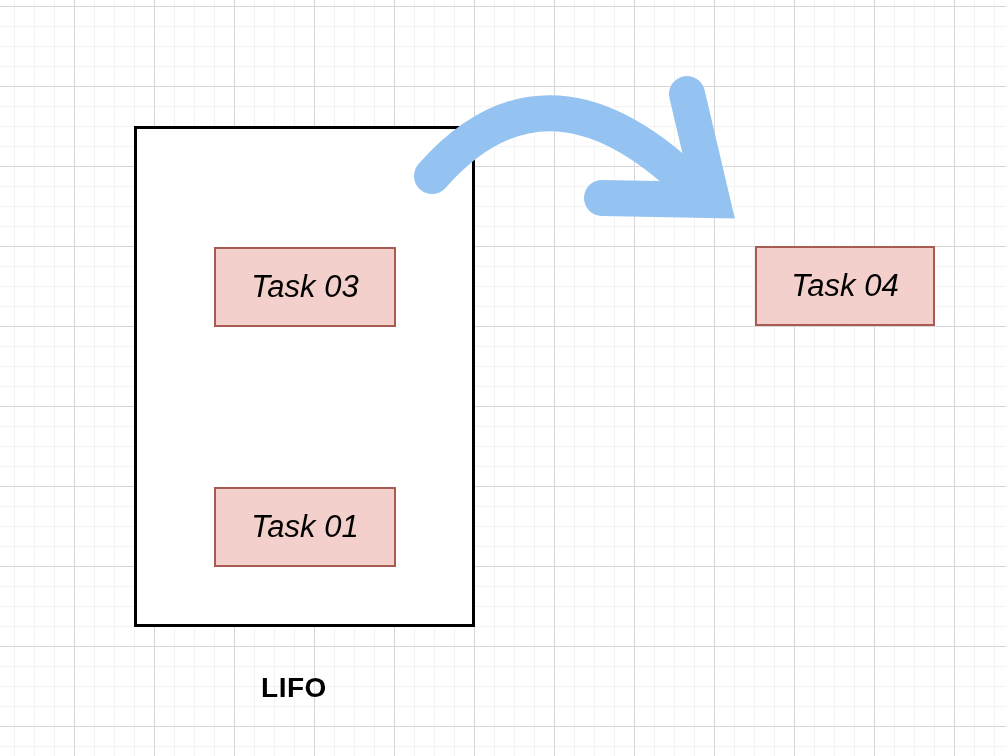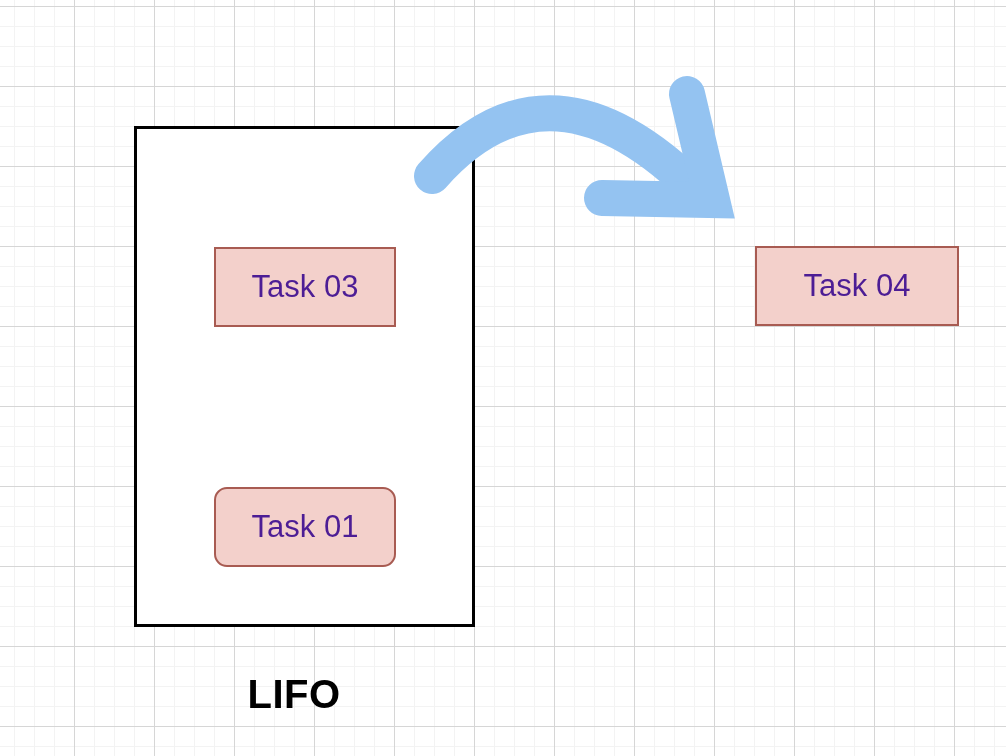--- a/index.html
+++ b/index.html
@@ -60,43 +60,44 @@
     position: absolute;
     width: 182px;
     height: 80px;
     box-sizing: border-box;
     background: #f3d0cb;
     border: 2px solid #a85b52;
     display: flex;
     align-items: center;
     justify-content: center;
     font-size: 31px;
-    color: #4c1d95;
+    color: #000000;
     z-index: 2;
+    font-style: italic;
   }
   .task-03 { left: 214px; top: 247px; }
   .task-02 { left: 214px; top: 367px; }
-  .task-01 { left: 214px; top: 487px; border-radius: 13px; }
-  .task-04 { left: 755px; top: 246px; width: 204px; }
+  .task-01 { left: 214px; top: 487px; }
+  .task-04 { left: 755px; top: 246px; width: 180px; }
   .pop-arrow-svg {
     position: absolute;
     left: 0;
     top: 0;
     width: 1006px;
     height: 756px;
     z-index: 3;
     pointer-events: none;
   }
   .lifo-label {
     position: absolute;
     left: 134px;
     top: 672px;
     width: 320px;
     text-align: center;
-    font-size: 40px;
+    font-size: 28px;
     font-weight: bold;
     color: #000000;
     letter-spacing: 0.5px;
   }
 </style>
 </head>
 <body>
 
 <div class="canvas">
 

